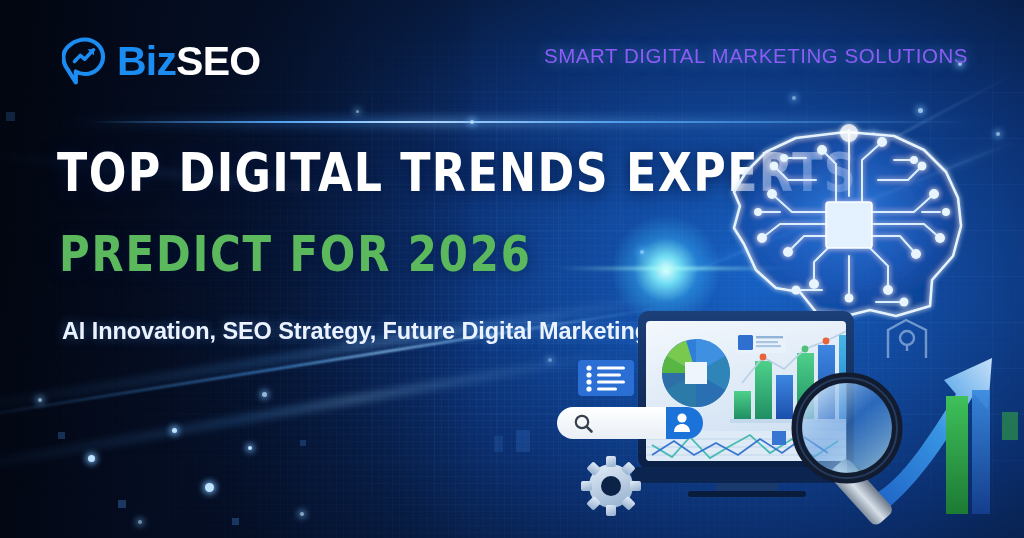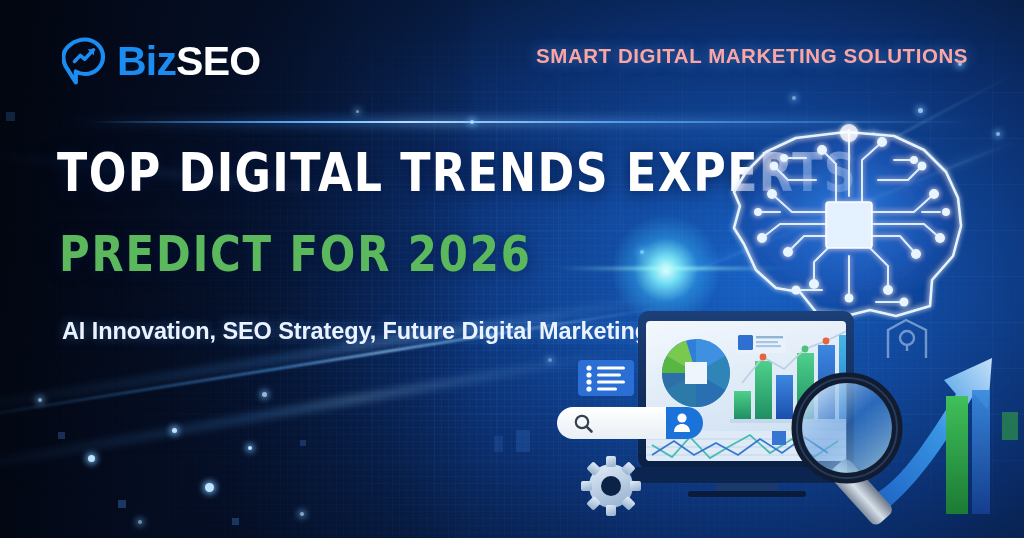--- a/index.html
+++ b/index.html
@@ -99,22 +99,22 @@
   .logo-mark { width: 46px; height: 50px; display:block; }
   .logo-text {
     font-size: 41px; font-weight: 700; letter-spacing: -0.8px;
     line-height: 1; white-space: nowrap;
   }
   .logo-text .biz { color: #1b8cf2; }
   .logo-text .seo { color: #ffffff; }
 
   .tagline {
     position: absolute; right: 56px; top: 44px;
-    font-size: 20.5px; font-weight: 700; letter-spacing: 0.55px;
-    color: #fca5a5;
+    font-size: 20.5px; font-weight: 400; letter-spacing: 0.55px;
+    color: #8b5cf6;
     text-shadow: 0 0 14px rgba(110,180,255,0.55);
     white-space: nowrap;
   }
 
   
   .headline {
     position: absolute; left: 57px; top: 146px;
     font-family: "DejaVu Sans", sans-serif;
     font-size: 53px;
     font-weight: 700;

